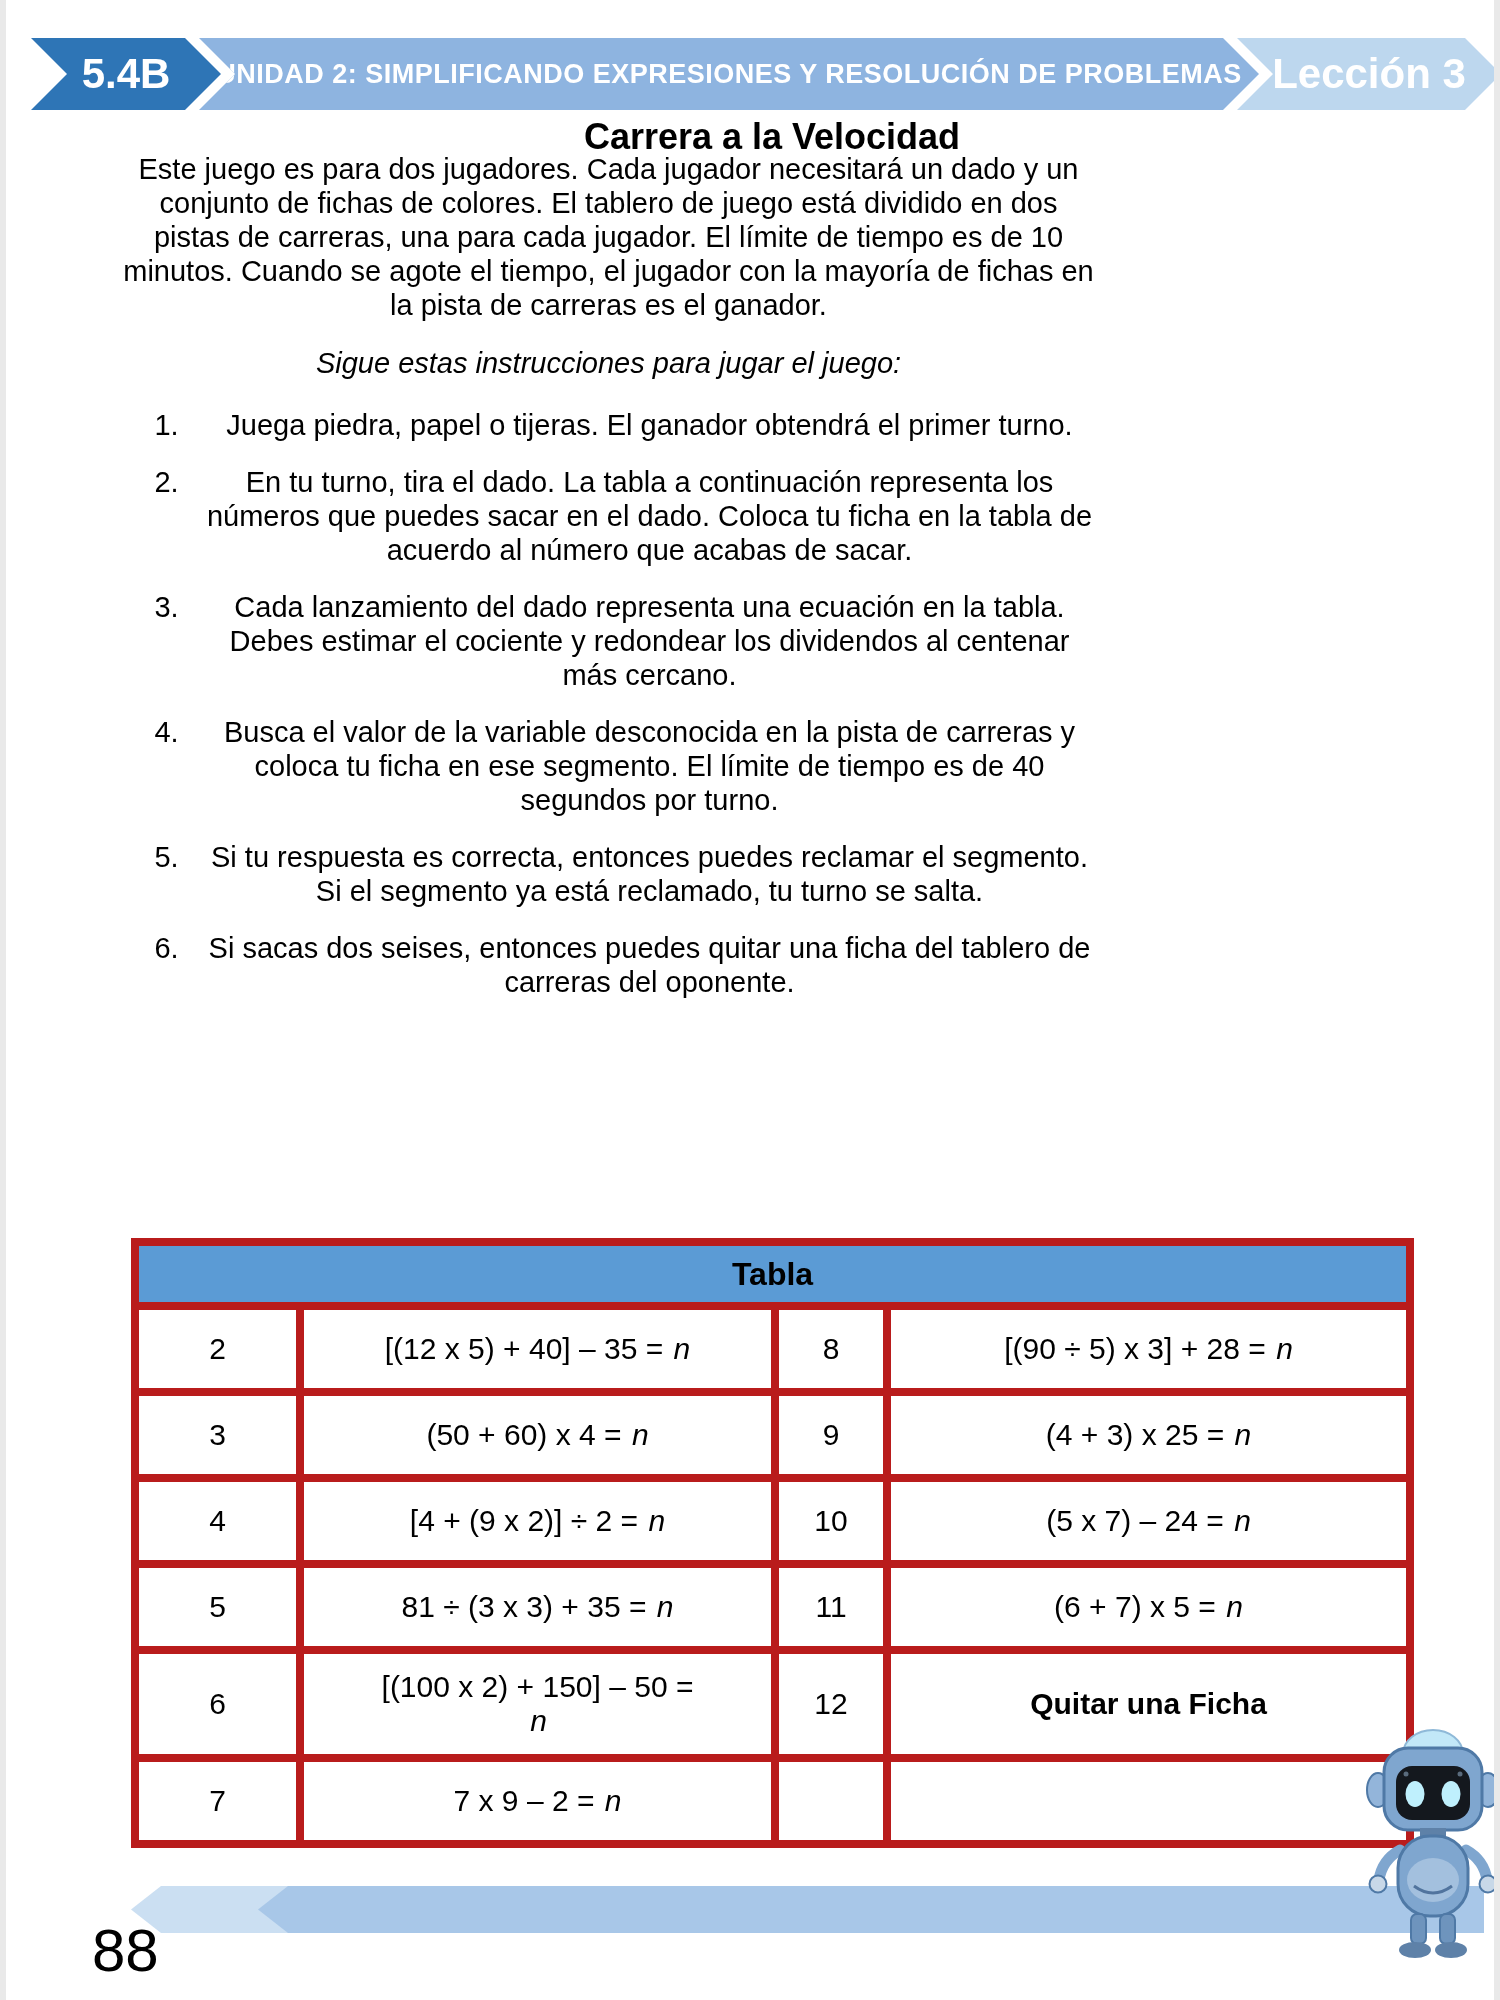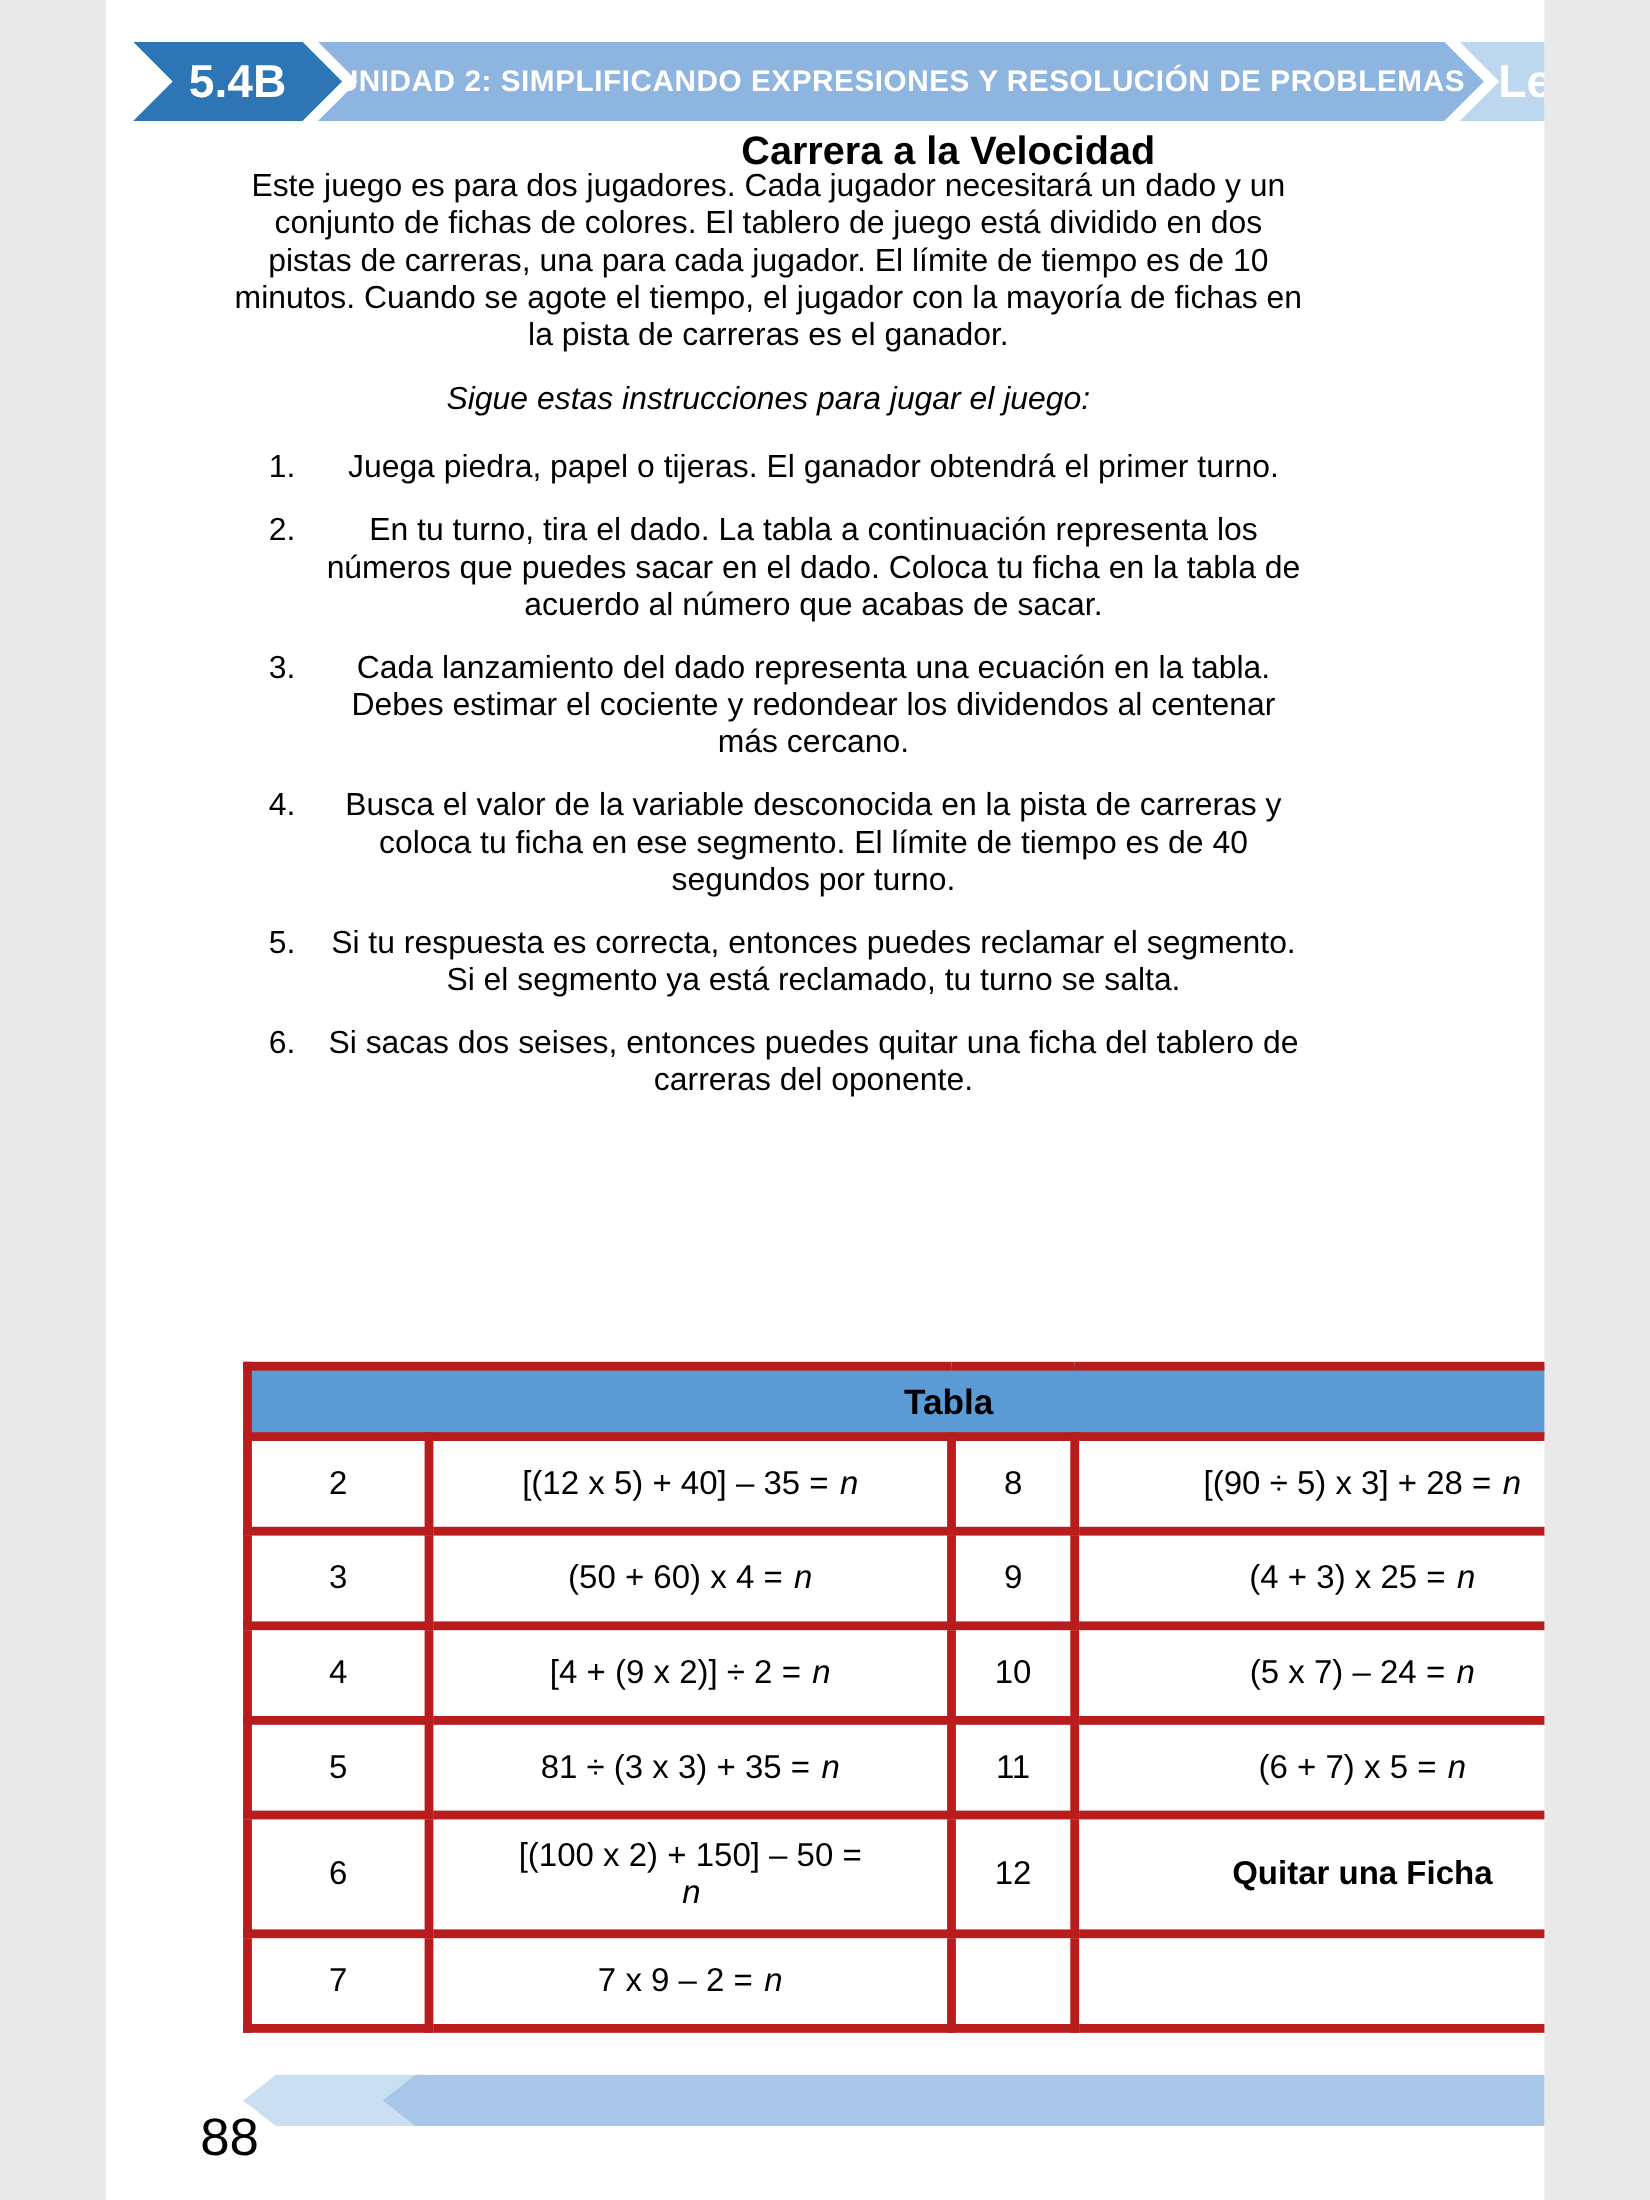--- a/index.html
+++ b/index.html
@@ -1,17 +1,17 @@
 <!DOCTYPE html>
 <html style="--code-band: #2E75B6; --unit-band: #8EB4E0; --lesson-band: #BDD7EE; --table-header: #5B9BD5; --footer-bar: #A8C7E8; --footer-bar-tail: #CBDFF2;"><head>
 <meta charset="utf-8">
 <style>
   html,body { margin:0; padding:0; background:#e9e9e9; }
   .page {
-    position:relative; width:1308px; height:2000px; margin:0 auto;
+    position:relative; width:1488px; height:2000px; margin:0 auto;
     background:#ffffff; overflow:hidden;
     font-family:"Liberation Sans","DejaVu Sans",sans-serif; color:#000;
   }
 
   
   .banner { position:absolute; top:38px; left:0; width:1500px; height:72px; }
   .band {
     position:absolute; top:0; height:72px; display:flex; align-items:center; justify-content:center;
     color:#fff; font-weight:bold; white-space:nowrap;
   }
@@ -47,21 +47,21 @@
   .game-table tbody tr:nth-child(5) td.eq:first-of-type .var,
   .game-table tbody tr:nth-child(5) td:nth-child(2) .var { display:block; }
 
   
   .footer-bar-tail { position:absolute; top:1886px; left:125px; width:165px; height:47px;
                      background:var(--footer-bar-tail,#CBDFF2);
                      clip-path:polygon(30px 0, 100% 0, 100% 100%, 30px 100%, 0 50%); }
   .footer-bar { position:absolute; top:1886px; left:252px; width:1226px; height:47px;
                 background:var(--footer-bar,#A8C7E8);
                 clip-path:polygon(30px 0, 100% 0, 100% 100%, 30px 100%, 0 50%); }
-  .page-number { position:absolute; top:1916px; left:86px; font-size:48px; }
+  .page-number { position:absolute; top:1916px; left:86px; font-size:60px; }
   .copyright { position:absolute; top:1944px; left:250px; width:1100px; text-align:center;
                font-size:29px; font-weight:bold; }
   .copyright .tm { font-size:0.62em; vertical-align:super; color:#444; letter-spacing:1px; }
   .robot { position:absolute; top:1712px; left:1352px; width:150px; height:260px; }
 </style>
 </head>
 <body>
 
 <div class="page">
 

